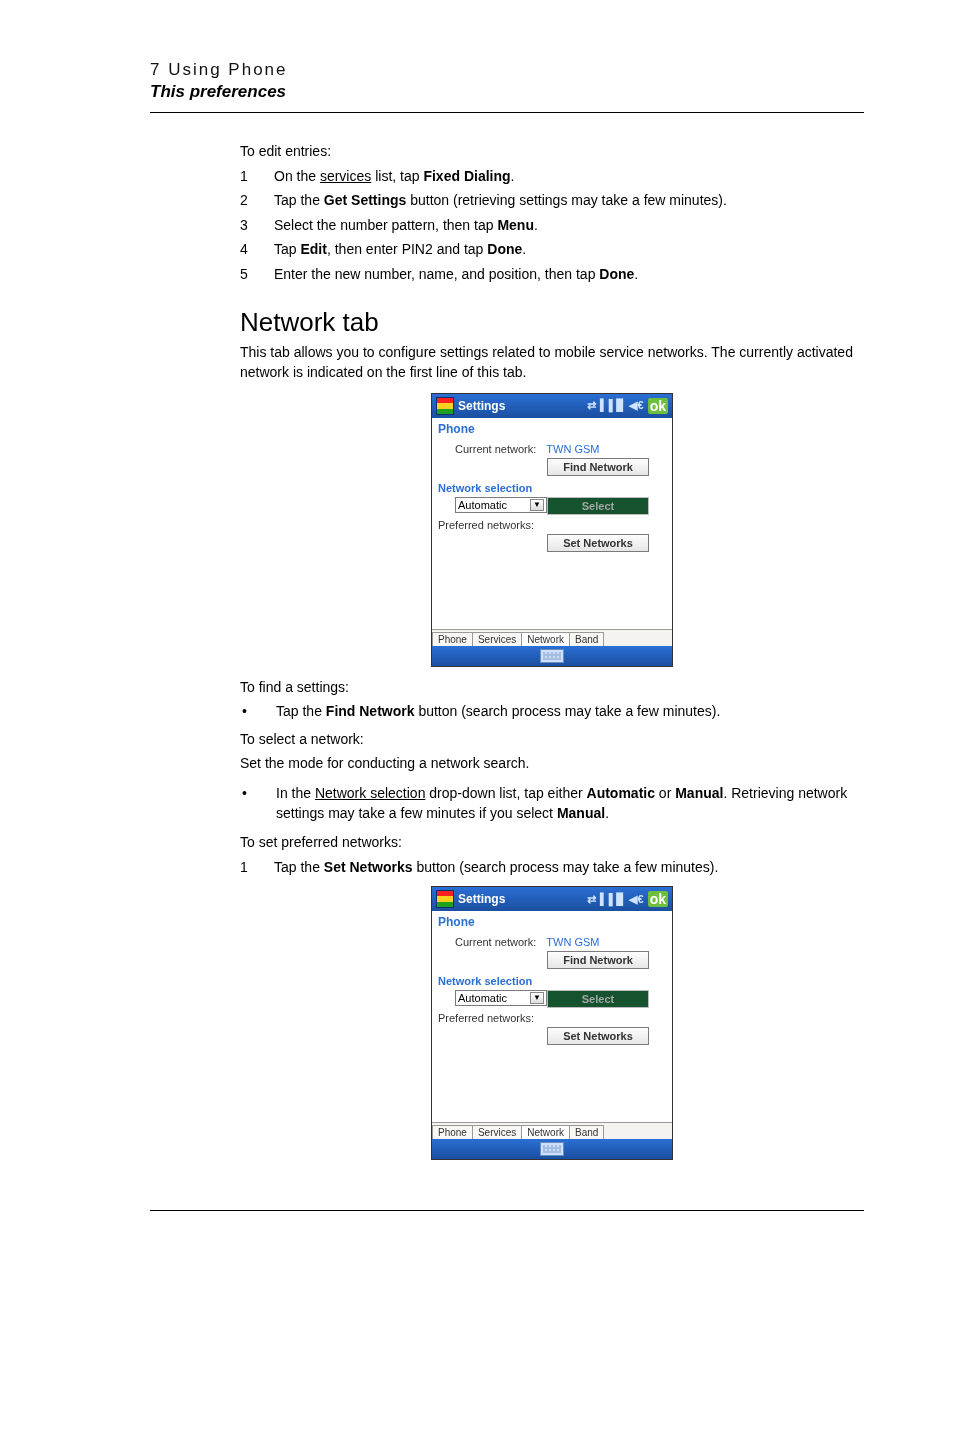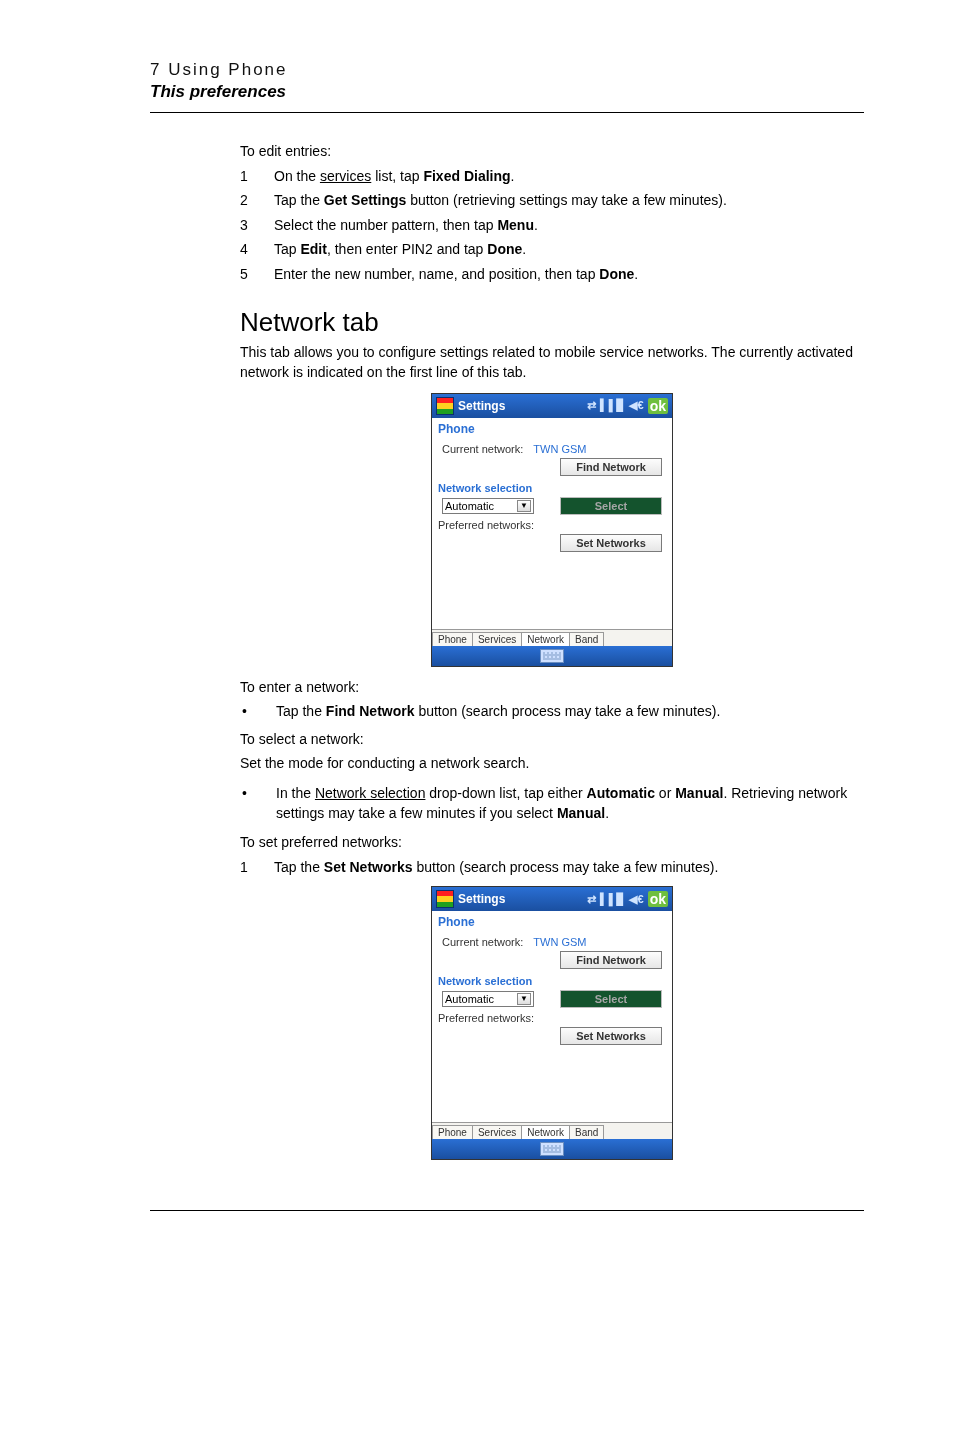--- a/index.html
+++ b/index.html
@@ -120,22 +120,22 @@
   }
   .sheet-title {
     color: #2a6fd4;
     font-weight: bold;
     padding: 2px 0 4px 0;
     font-size: 12px;
   }
   .field-row {
     display: flex;
     justify-content: space-between;
-    align-items: center;
-    margin: 3px 4px;
+    align-items: flex-start;
+    margin: 3px 17px;
   }
   .lbl { color: #333; font-size: 11px; }
   .val { color: #2a6fd4; font-size: 11px; }
   .btn {
     border: 1px solid #7a7a7a;
     background: linear-gradient(#fdfdfd,#e6e6e6);
     padding: 2px 8px;
     font-size: 11px;
     font-weight: bold;
     color: #333;
@@ -312,21 +312,21 @@
           <div class="tab">Services</div>
           <div class="tab active">Network</div>
           <div class="tab">Band</div>
         </div>
         <div class="bottombar">
           <div class="kbd-ico"></div>
         </div>
       </div>
     </div>
 
-    <div class="subhead">To enter a network:</div>
+    <div class="subhead">To find a settings:</div>
     <div class="bullet-row">
       <div class="bullet">•</div>
       <div class="ntxt">
         <span>Tap the </span><span class="b">Find Network</span><span> button (search process may take a few minutes).</span>
       </div>
     </div>
 
     <div class="subhead">To select a network:</div>
     <div class="para">Set the mode for conducting a network search.</div>
     <div class="bullet-row">

